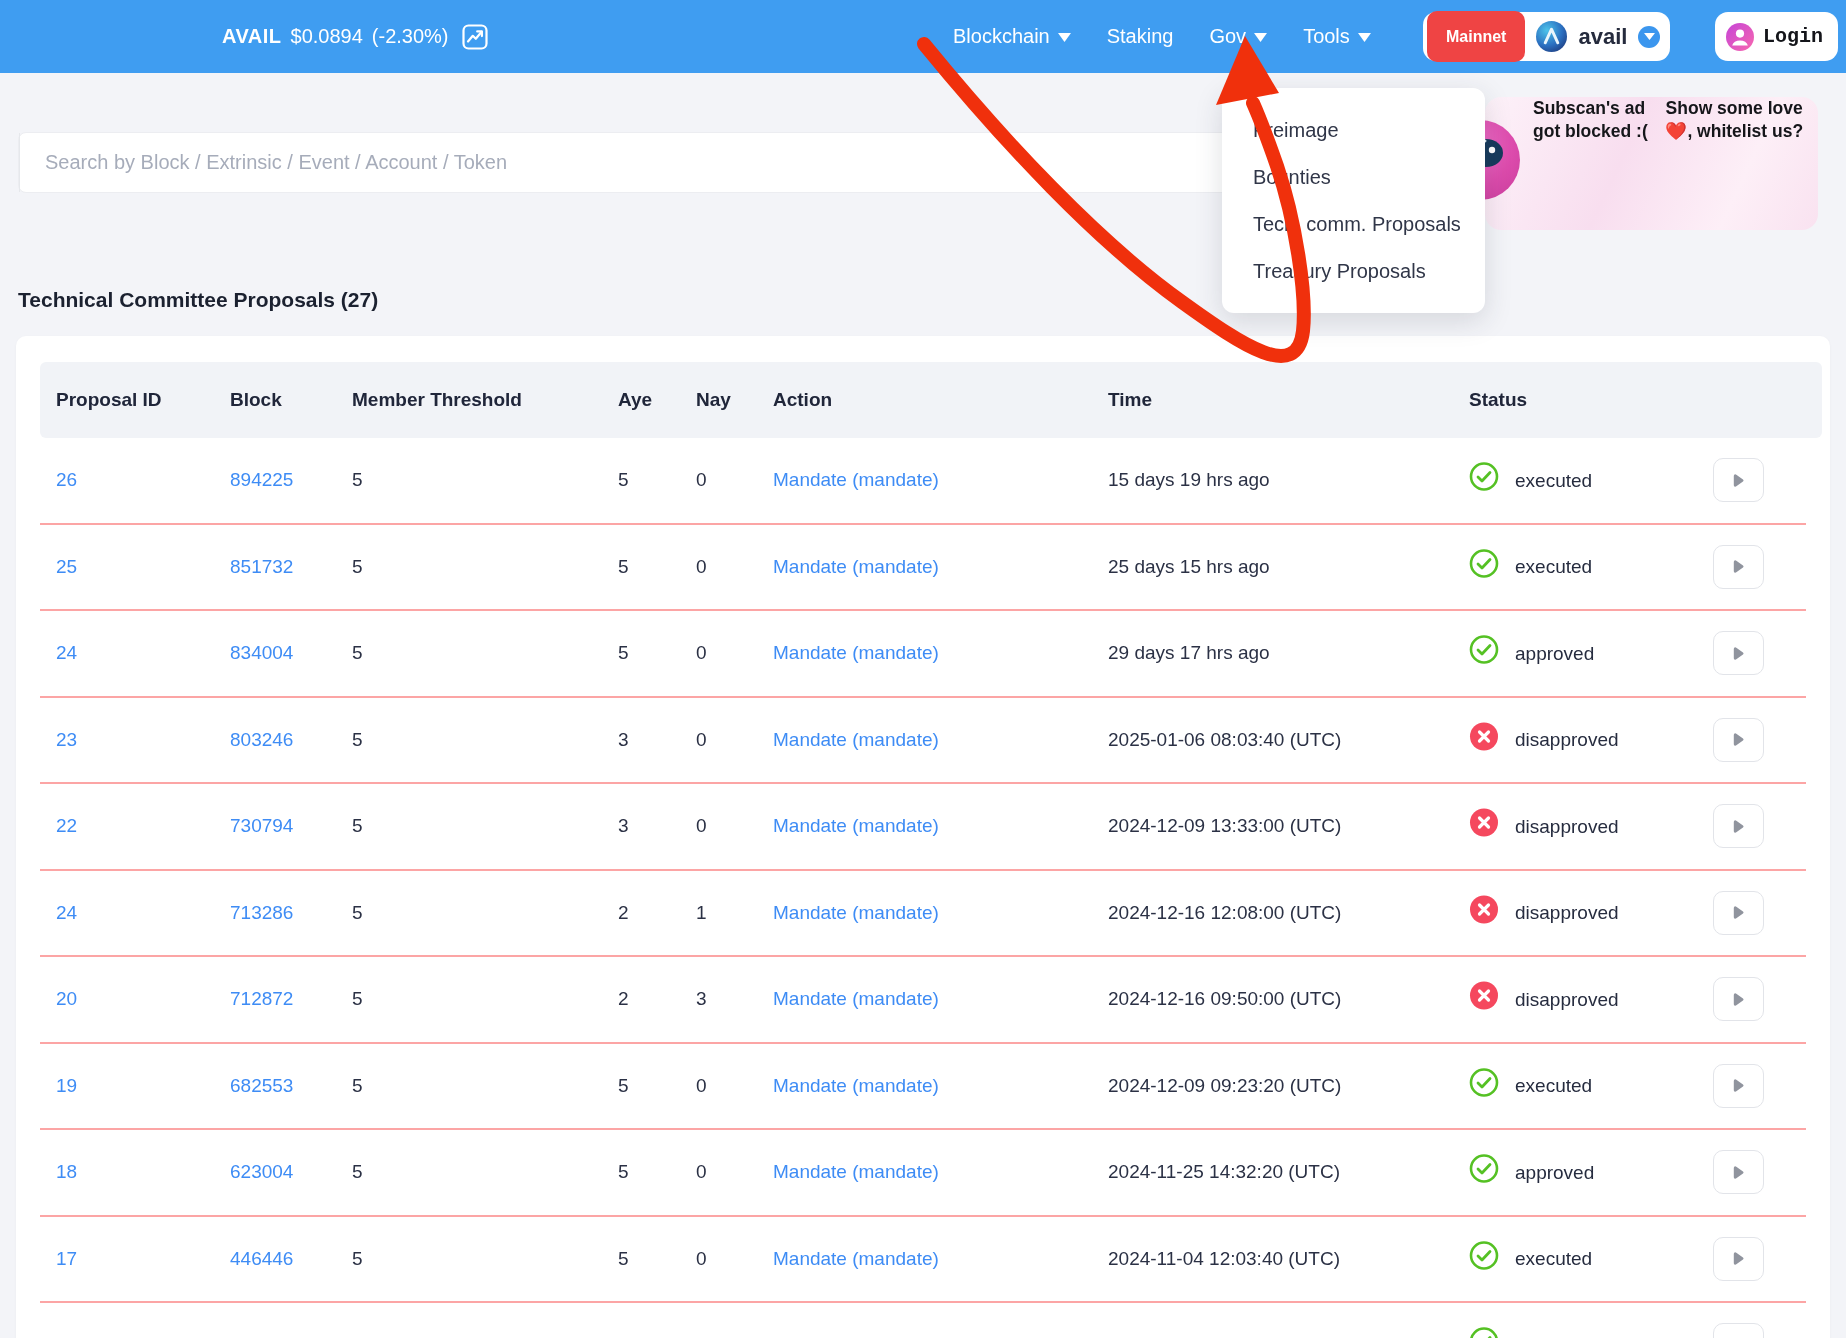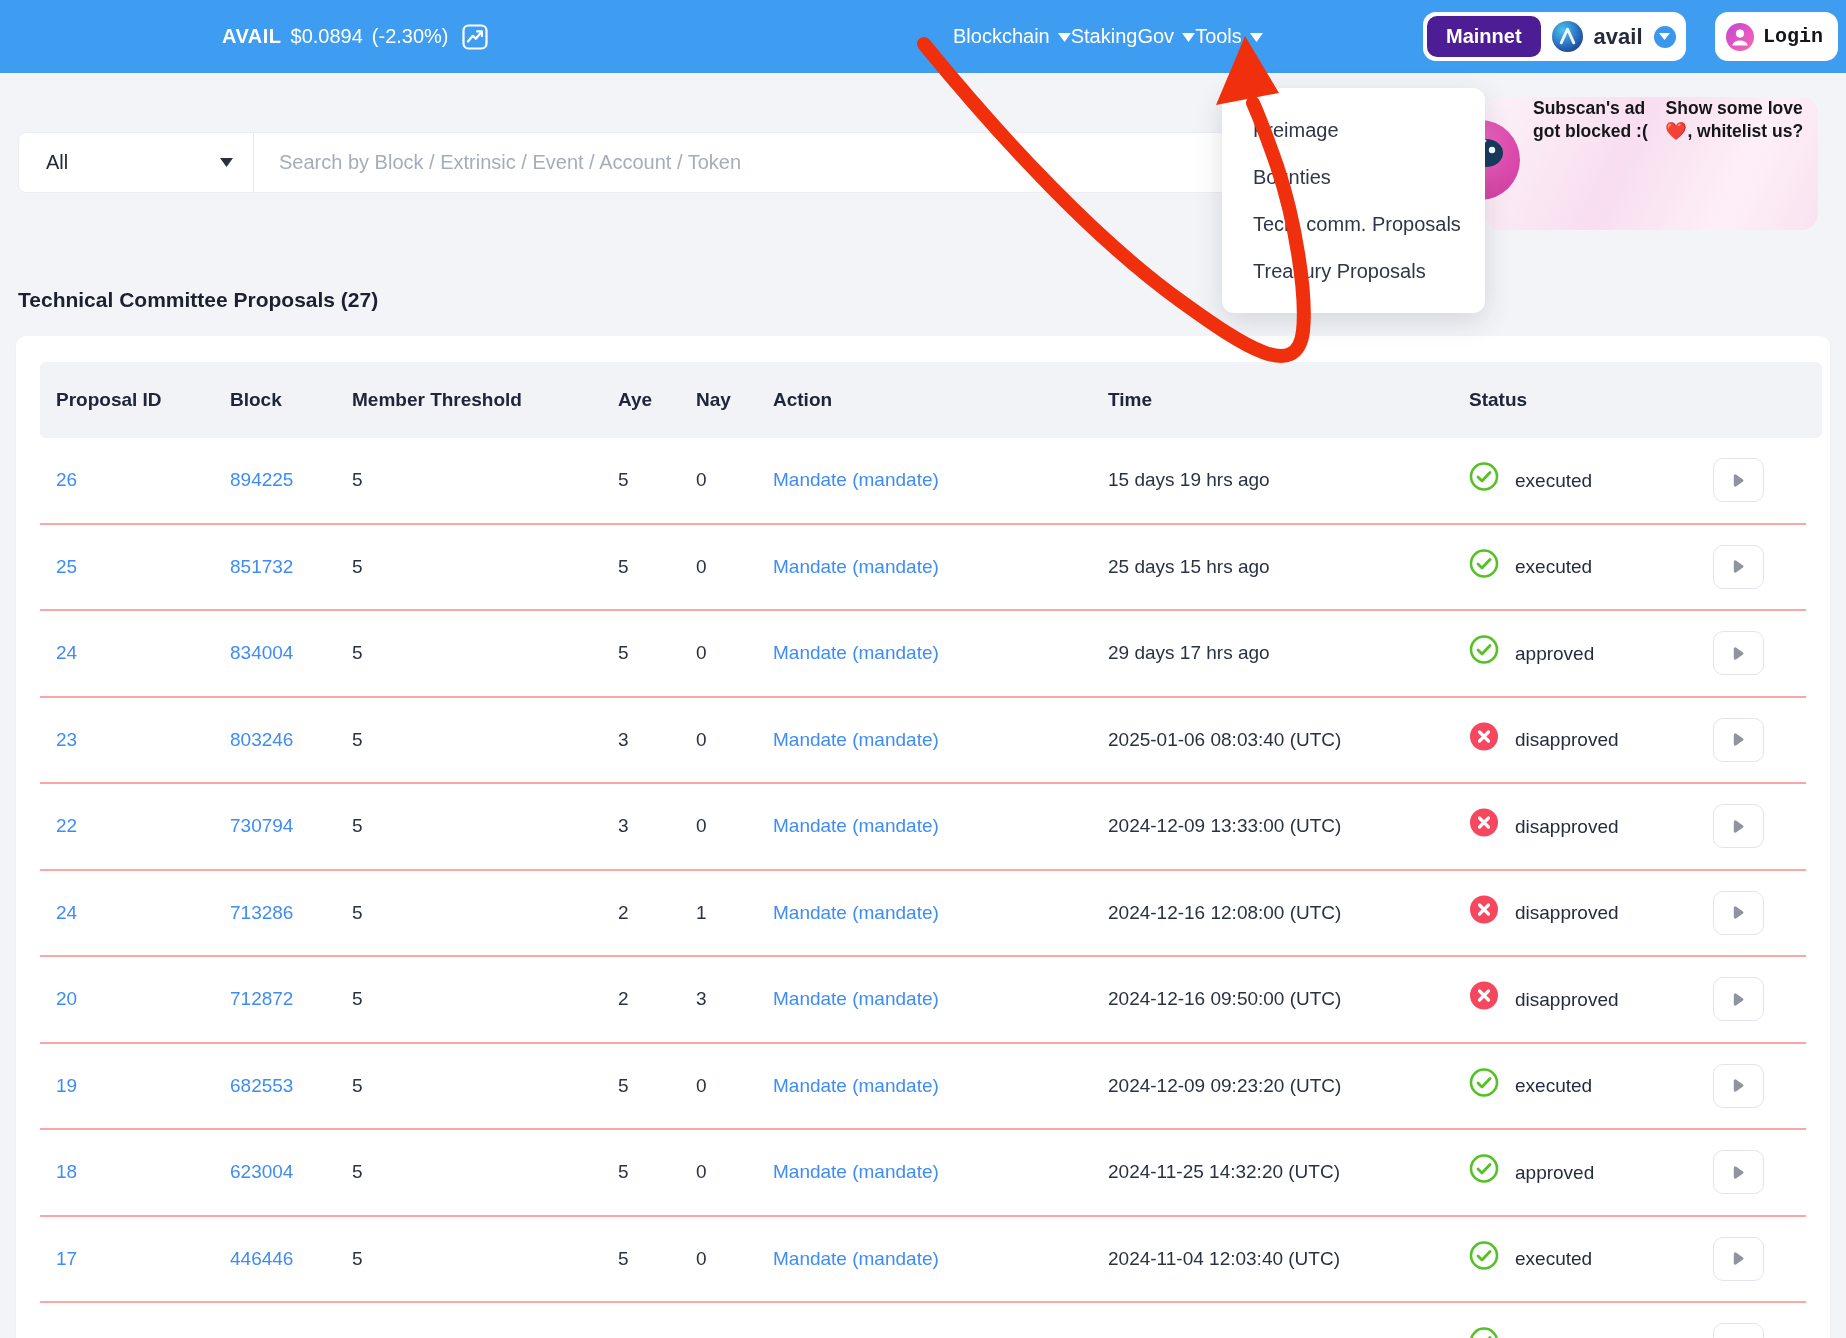--- a/index.html
+++ b/index.html
@@ -15,30 +15,30 @@
     position:absolute; left:0; top:0; width:1846px; height:73px;
     background:#3F9DF1; z-index:2;
   }
   .logo { position:absolute; left:28px; top:0; height:73px; display:flex; align-items:center; gap:13px; }
   .brand { color:#fff; font-size:28px; font-weight:bold; letter-spacing:2.5px; }
   .ticker { position:absolute; left:222px; top:0; height:73px; display:flex; align-items:center; gap:9px; color:#fff; }
   .ticker .tok { font-size:20px; font-weight:bold; letter-spacing:.5px; }
   .ticker .pr  { font-size:20px; }
   .ticker .chg { font-size:20px; }
   .ticker svg { margin-left:4px; }
-  .nav { position:absolute; left:953px; top:0; height:73px; display:flex; align-items:center; }
+  .nav { position:absolute; left:953px; top:0; height:73px; display:flex; align-items:center; gap:36px; }
   .nav-item { display:flex; align-items:center; gap:8px; color:#fff; font-size:20px; cursor:pointer; }
   .nav-item svg { margin-top:2px; }
   .net-pill {
     position:absolute; left:1423px; top:12px; height:49px; background:#fff;
     border-radius:13px; display:flex; align-items:center; padding:4px 10px 4px 4px; gap:11px; z-index:2;
   }
   .mainnet-btn {
-    height:41px; padding:0 19px; background:#4c1d95; border:none; border-radius:10px;
-    color:#fff; font-size:20px; font-weight:bold; font-family:inherit; display:flex; align-items:center; cursor:pointer;
+    height:51px; padding:0 19px; background:#ef4444; border:none; border-radius:10px;
+    color:#fff; font-size:16px; font-weight:bold; font-family:inherit; display:flex; align-items:center; cursor:pointer;
   }
   .avail-name { font-size:22px; font-weight:bold; color:#252B3D; }
   .chev-circle {
     width:22px; height:22px; border-radius:50%; background:#3B96EE;
     display:flex; align-items:center; justify-content:center; cursor:pointer;
   }
   .login-pill {
     position:absolute; left:1715px; top:12px; height:49px; background:#fff;
     border-radius:13px; display:flex; align-items:center; gap:9px; padding:0 15px 0 11px; cursor:pointer; z-index:2;
   }
@@ -173,26 +173,20 @@
       </defs>
       <circle cx="14" cy="14" r="14" fill="url(#avp)"></circle>
       <circle cx="14" cy="10.6" r="4.1" fill="#fff"></circle>
       <path d="M6.2 22.6 a7.9 6.2 0 0 1 15.6 0 z" fill="#fff"></path>
     </svg>
     <span class="login-txt">Login</span>
   </div>
 </div>
 
 <div class="search-box">
-  <div class="s-filter">
-    <span class="fval">All</span>
-    <svg width="13" height="9" viewBox="0 0 13 9">
-        <polygon points="0,0 13,0 6.5,9" fill="#2A3040"></polygon>
-      </svg>
-  </div>
   <div class="s-divider"></div>
   <input class="s-input" type="text" placeholder="Search by Block / Extrinsic / Event / Account / Token" style="">
 </div>
 
 <div class="ad-card">
   <div class="ad-line">Subscan's ad got blocked :(</div>
   <div class="ad-line"><span>Show some love</span><span class="ad-heart">❤️</span><span>, whitelist us?</span></div>
 </div>
 <svg class="ad-icon" viewBox="0 0 80 80">
   <defs>

